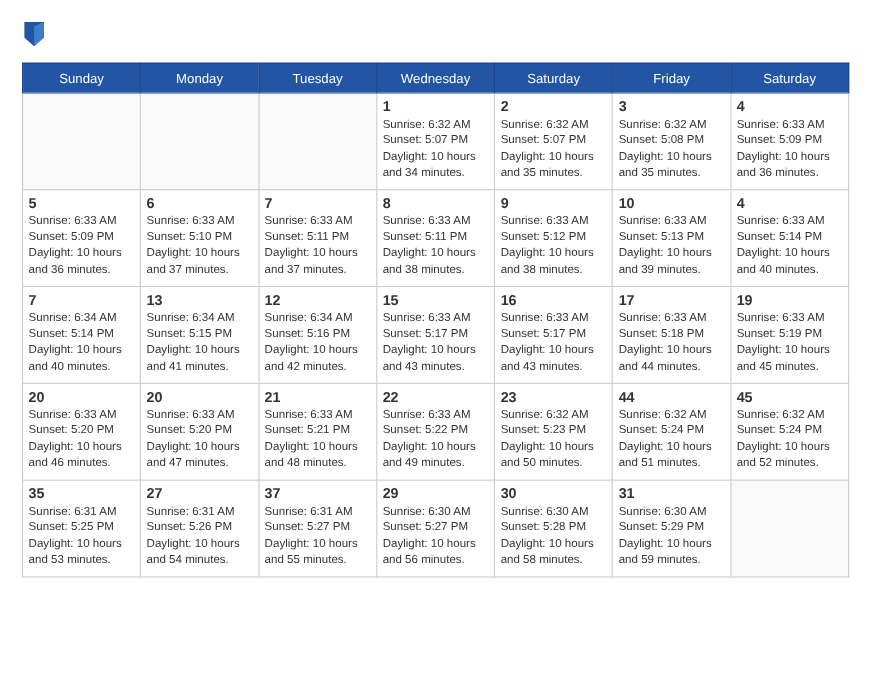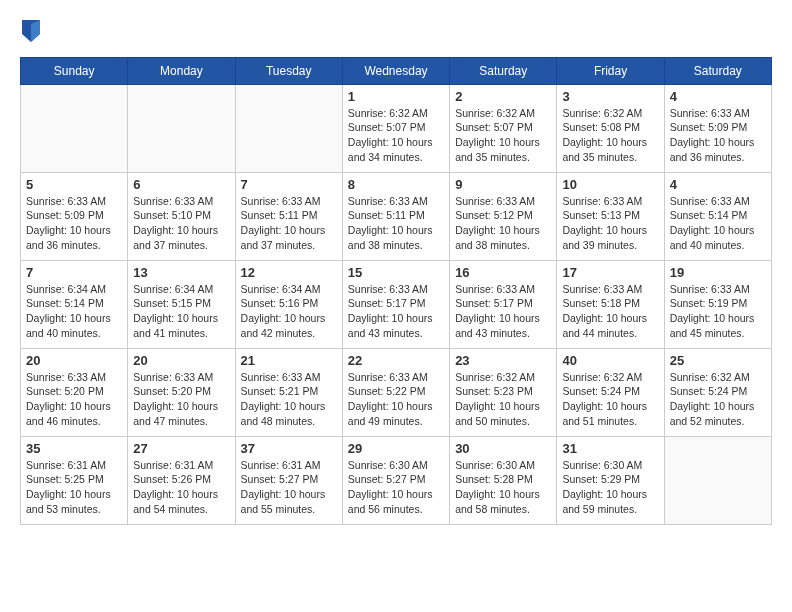--- a/index.html
+++ b/index.html
@@ -219,25 +219,25 @@
           </td>
           <td>
             <span class="day-num">22</span>
             <div class="day-info">Sunrise: 6:33 AM<br>Sunset: 5:22 PM<br>Daylight: 10 hours<br>and 49 minutes.</div>
           </td>
           <td>
             <span class="day-num">23</span>
             <div class="day-info">Sunrise: 6:32 AM<br>Sunset: 5:23 PM<br>Daylight: 10 hours<br>and 50 minutes.</div>
           </td>
           <td>
-            <span class="day-num">40</span>
+            <span class="day-num">44</span>
             <div class="day-info">Sunrise: 6:32 AM<br>Sunset: 5:24 PM<br>Daylight: 10 hours<br>and 51 minutes.</div>
           </td>
           <td>
-            <span class="day-num">25</span>
+            <span class="day-num">45</span>
             <div class="day-info">Sunrise: 6:32 AM<br>Sunset: 5:24 PM<br>Daylight: 10 hours<br>and 52 minutes.</div>
           </td>
         </tr>
         <tr class="week-row">
           <td>
             <span class="day-num">35</span>
             <div class="day-info">Sunrise: 6:31 AM<br>Sunset: 5:25 PM<br>Daylight: 10 hours<br>and 53 minutes.</div>
           </td>
           <td>
             <span class="day-num">27</span>

